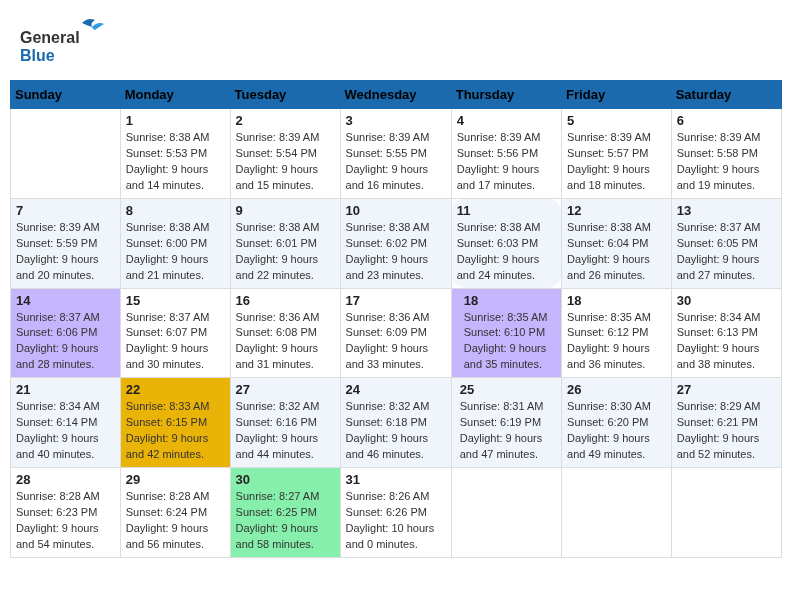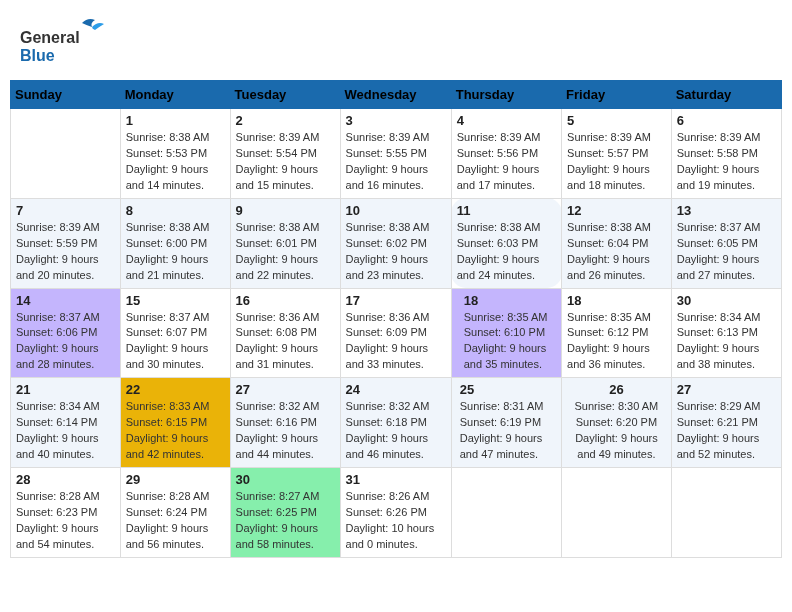--- a/index.html
+++ b/index.html
@@ -215,21 +215,21 @@
           <div class="day-info">Sunrise: 8:32 AM<br>Sunset: 6:16 PM<br>Daylight: 9 hours and 44 minutes.</div>
         </td>
         <td style="background: rgb(240, 245, 251);">
           <span class="day-num">24</span>
           <div class="day-info">Sunrise: 8:32 AM<br>Sunset: 6:18 PM<br>Daylight: 9 hours and 46 minutes.</div>
         </td>
         <td style="background: rgb(240, 245, 251); padding-left: 8px;">
           <span class="day-num">25</span>
           <div class="day-info">Sunrise: 8:31 AM<br>Sunset: 6:19 PM<br>Daylight: 9 hours and 47 minutes.</div>
         </td>
-        <td style="background: rgb(240, 245, 251); text-align: center;">
+        <td style="background: rgb(240, 245, 251);">
           <span class="day-num">26</span>
           <div class="day-info">Sunrise: 8:30 AM<br>Sunset: 6:20 PM<br>Daylight: 9 hours and 49 minutes.</div>
         </td>
         <td style="background: rgb(240, 245, 251);">
           <span class="day-num">27</span>
           <div class="day-info">Sunrise: 8:29 AM<br>Sunset: 6:21 PM<br>Daylight: 9 hours and 52 minutes.</div>
         </td>
       </tr>
       <tr>
         <td style="background: rgb(255, 255, 255);">

